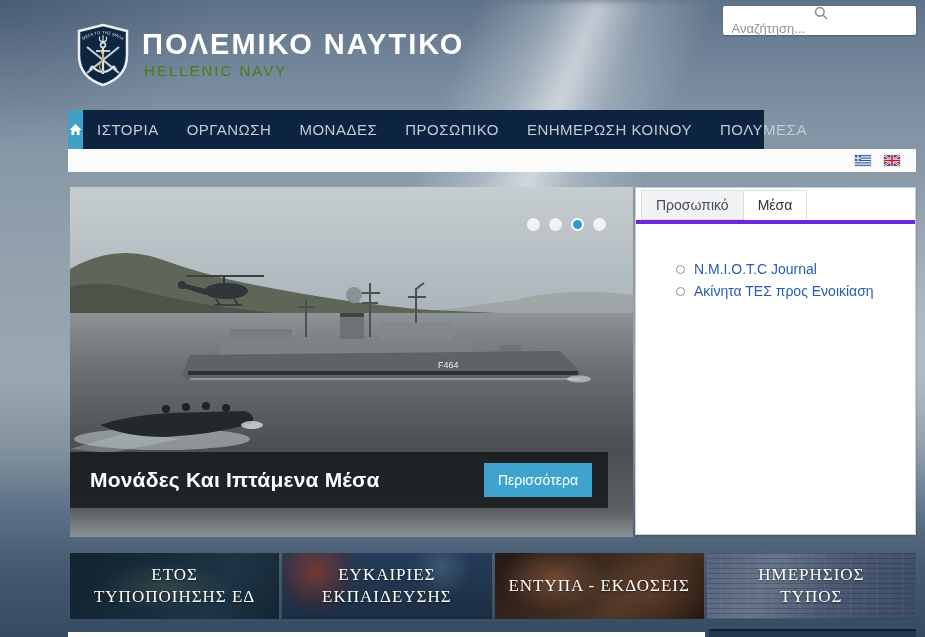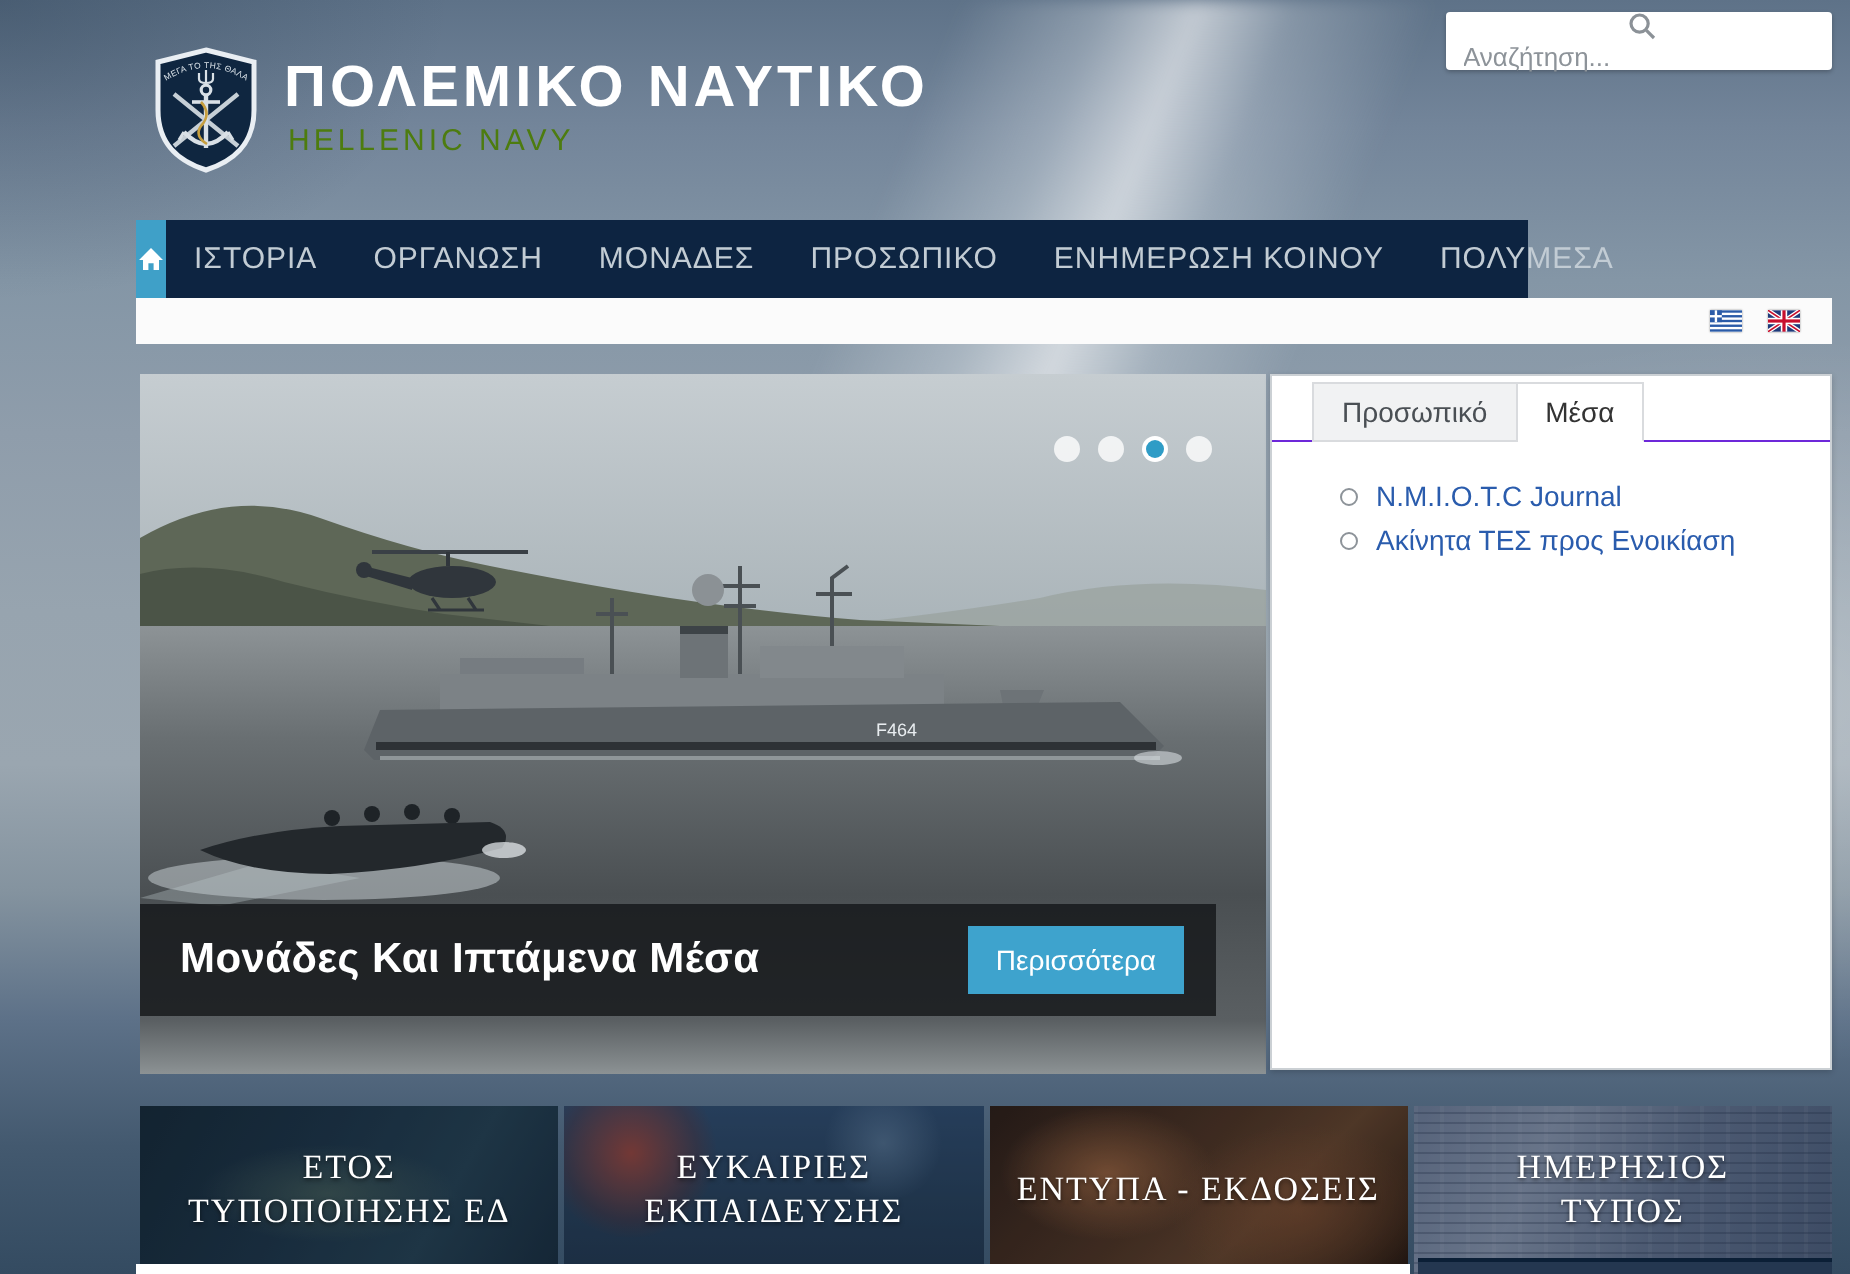--- a/index.html
+++ b/index.html
@@ -57,32 +57,32 @@
   .caption{position:absolute;left:0;top:265px;width:538px;height:56px;
     background:rgba(21,23,26,0.82);display:flex;align-items:center;}
   .caption h2{margin:0 0 0 20px;font-size:21px;font-weight:bold;color:#fff;letter-spacing:0.2px;}
   .more-btn{position:absolute;right:16px;top:11px;height:34px;padding:0 14px;border:none;
     background:#3ea3cd;color:#ffffff;font-size:14px;cursor:pointer;
     font-family:"Liberation Sans","DejaVu Sans",sans-serif;}
 
   
   .panel{position:absolute;left:635px;top:187px;width:281px;height:348px;background:#ffffff;
     border:1px solid #cbd0d4;box-sizing:border-box;box-shadow:0 1px 3px rgba(0,0,0,.18);}
-  .tabs{height:32px;border-bottom:1px solid #6d28d9;padding-left:20px;display:flex;align-items:flex-end;}
+  .tabs{height:32px;border-bottom:4px solid #6d28d9;padding-left:5px;display:flex;align-items:center;}
   .tab{font-size:14px;color:#4a4f54;padding:6px 14px 6px 14px;border:1px solid #d9dbde;
     background:#f1f2f3;position:relative;top:1px;cursor:pointer;white-space:nowrap;}
   .tab + .tab{border-left:none;}
   .tab.active{background:#ffffff;border-bottom-color:#ffffff;color:#333;}
-  .panel ul{list-style:none;margin:0;padding:16px 0 0 12px;}
+  .panel ul{list-style:none;margin:18px;padding:16px 0 0 0;}
   .panel li{display:flex;align-items:center;gap:9px;padding:3px 10px 3px 22px;}
   .bullet{width:7px;height:7px;border:1px solid #8d9399;border-radius:50%;flex:0 0 auto;}
   .panel a{color:#2a5cad;font-size:14px;text-decoration:none;cursor:pointer;}
 
   
-  .banners{position:absolute;left:70px;top:553px;width:846px;height:84px;display:flex;gap:3px;}
+  .banners{position:absolute;left:70px;top:553px;width:846px;height:66px;display:flex;gap:3px;}
   .banner{position:relative;flex:1;display:flex;flex-direction:column;align-items:center;
     justify-content:center;color:#ffffff;text-align:center;cursor:pointer;overflow:hidden;
     font-family:"Liberation Serif","DejaVu Serif",serif;font-size:17px;letter-spacing:1px;line-height:1.3;}
   .banner::after{content:"";position:absolute;inset:0;background:rgba(12,30,55,0.35);}
   .banner span{position:relative;z-index:2;text-shadow:0 1px 2px rgba(0,0,0,.55);}
   .banner span:empty{display:none;}
   .b1{background:
       radial-gradient(ellipse 90px 34px at 45% 52%, rgba(88,110,88,0.65), transparent 72%),
       linear-gradient(120deg,#17272e 0%,#1f3440 40%,#28424d 70%,#1a2b35 100%);}
   .b2{background:

